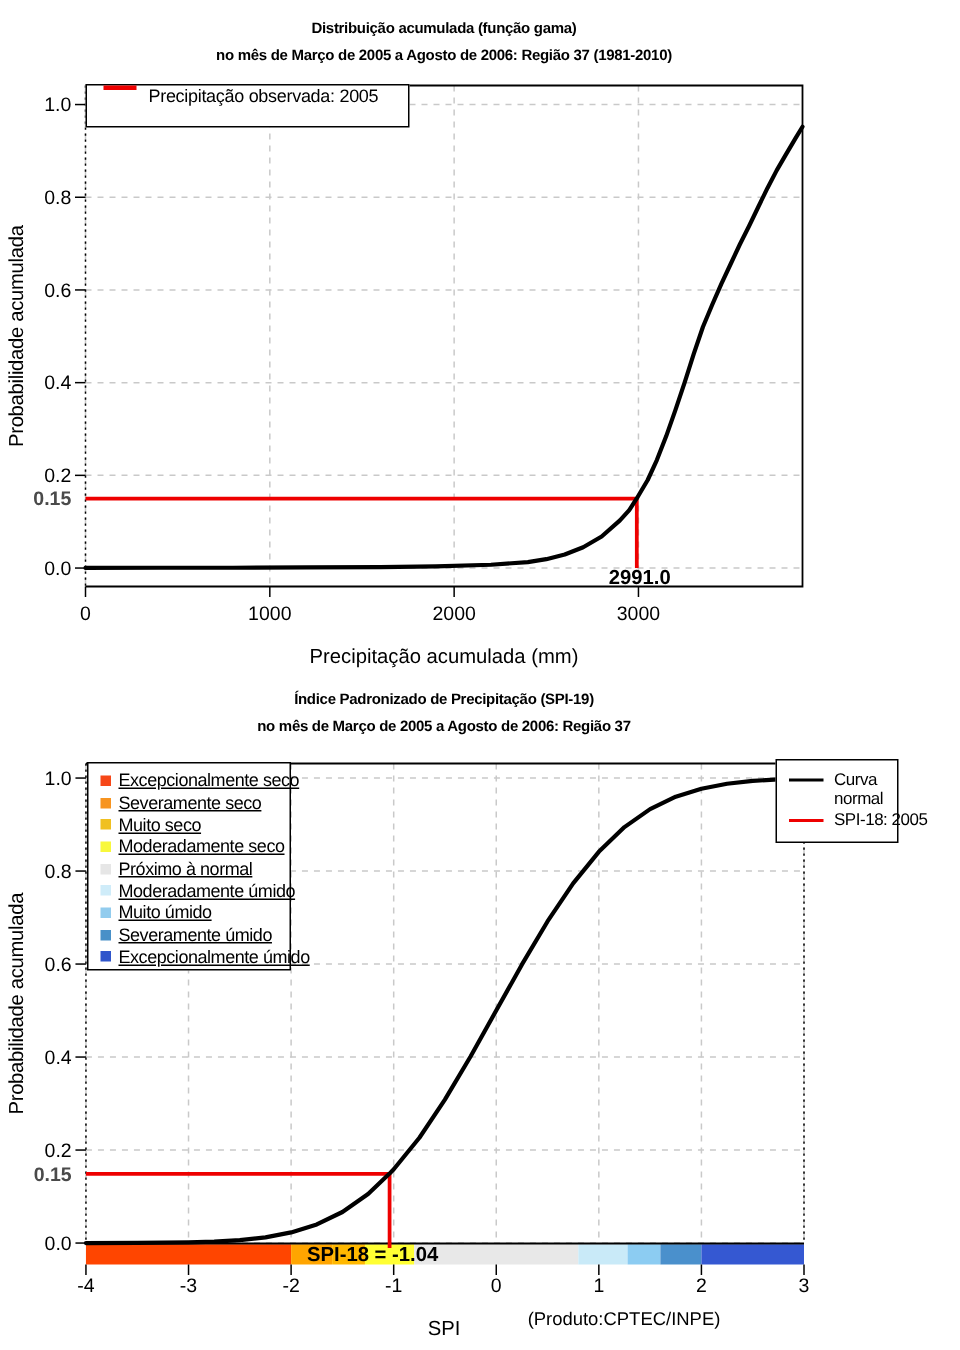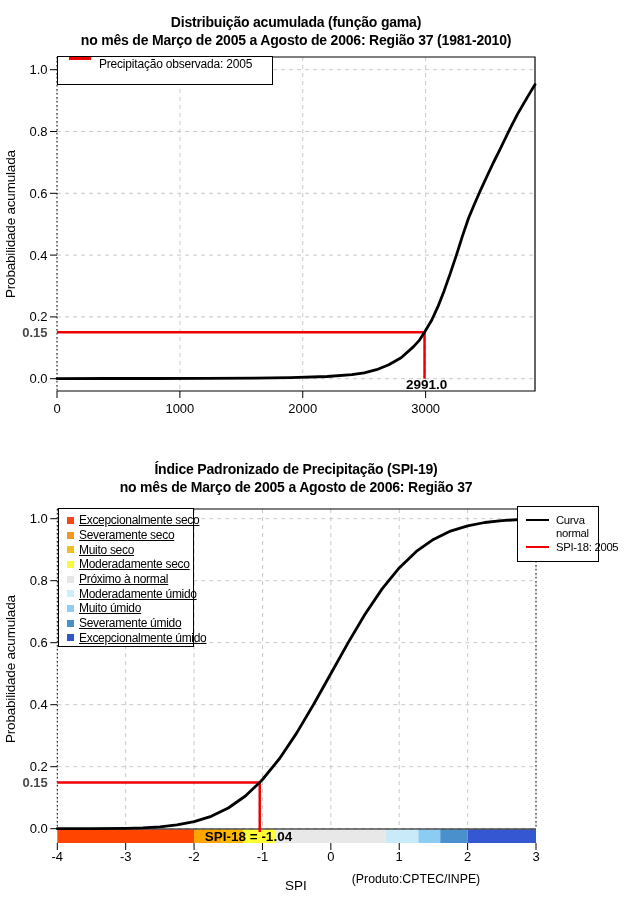--- a/index.html
+++ b/index.html
@@ -1,20 +1,20 @@
 <!DOCTYPE html>
 <html><head>
 <meta charset="utf-8">
 <style>
   html,body{margin:0;padding:0;background:#fff;}
   #stage{position:relative;width:640px;height:900px;background:#fff;overflow:hidden;
          font-family:"Liberation Sans",sans-serif;color:#000;}
   #plot{position:absolute;left:0;top:0;}
   .ttl{position:absolute;left:0;width:592px;text-align:center;font-weight:bold;
-       font-size:14px;letter-spacing:-0.2px;white-space:nowrap;}
+       font-size:10px;letter-spacing:-0.2px;white-space:nowrap;}
   .ylab{position:absolute;left:3px;height:200px;writing-mode:vertical-rl;
         transform:rotate(180deg);text-align:center;font-size:13.5px;letter-spacing:-0.2px;}
   .xlab{position:absolute;left:0;width:592px;text-align:center;font-size:13.5px;}
   .credit{position:absolute;left:296px;top:872px;width:240px;text-align:center;font-size:12.3px;}
   .legbox{position:absolute;background:#fff;border:1.2px solid #000;box-sizing:border-box;}
   #leg1{left:57px;top:56px;width:216px;height:29px;display:flex;align-items:flex-start;}
   #leg1 .sw{width:22px;height:3px;margin-left:11px;flex:none;}
   #leg1 .lb{margin-left:8px;font-size:12px;letter-spacing:-0.2px;white-space:nowrap;}
   #leg2{left:58px;top:508px;width:136px;height:139px;padding-top:4px;text-decoration:underline;}
   #leg2 .row{display:flex;align-items:center;height:14.7px;}
@@ -124,20 +124,21 @@
       <text x="536" y="861" font-family="&quot;Liberation Sans&quot;,sans-serif" font-size="13" fill="#000" text-anchor="middle">3</text>
       <line x1="57.3" y1="782.51" x2="259.7217142857143" y2="782.51" stroke="#ee0000" stroke-width="2.5"></line>
       <line x1="259.7217142857143" y1="782.51" x2="259.7217142857143" y2="832" stroke="#ee0000" stroke-width="2.5"></line>
       <path d="M57.3,828.7 L91.5,828.6 L125.7,828.3 L142.8,827.8 L159.9,826.8 L177.0,824.9 L194.1,821.6 L211.2,816.3 L228.3,808.0 L245.4,796.0 L259.7,782.4 L262.5,779.5 L279.6,758.5 L296.6,733.1 L313.7,704.3 L330.8,673.7 L347.9,643.1 L365.0,614.3 L382.1,588.9 L399.2,567.9 L416.3,551.4 L433.4,539.4 L450.5,531.1 L467.6,525.8 L484.7,522.5 L501.8,520.6 L518.9,519.6 L536.0,519.1" stroke="#000000" fill="none" stroke-width="2.8" stroke-linejoin="round" stroke-linecap="round"></path>
       <text x="204.7217142857143" y="840.5" font-family="&quot;Liberation Sans&quot;,sans-serif" font-size="13.5" fill="#000" font-weight="bold">SPI-18 = -1.04</text>
     </svg>
 
   <div class="ttl" style="top:14px">Distribuição acumulada (função gama)</div>
   <div class="ttl" style="top:32px">no mês de Março de 2005 a Agosto de 2006: Região 37 (1981-2010)</div>
   <div class="ylab" style="top:124px">Probabilidade acumulada</div>
+  <div class="xlab" style="top:430px">Precipitação acumulada (mm)</div>
 
   <div class="legbox" id="leg1">
     <span class="sw" style="background: rgb(238, 0, 0);"></span>
     <span class="lb">Precipitação observada: 2005</span>
   </div>
 
   <div class="ttl" style="top:461px">Índice Padronizado de Precipitação (SPI-19)</div>
   <div class="ttl" style="top:479px">no mês de Março de 2005 a Agosto de 2006: Região 37</div>
   <div class="ylab" style="top:569px">Probabilidade acumulada</div>
   <div class="xlab" style="top:878px">SPI</div>

